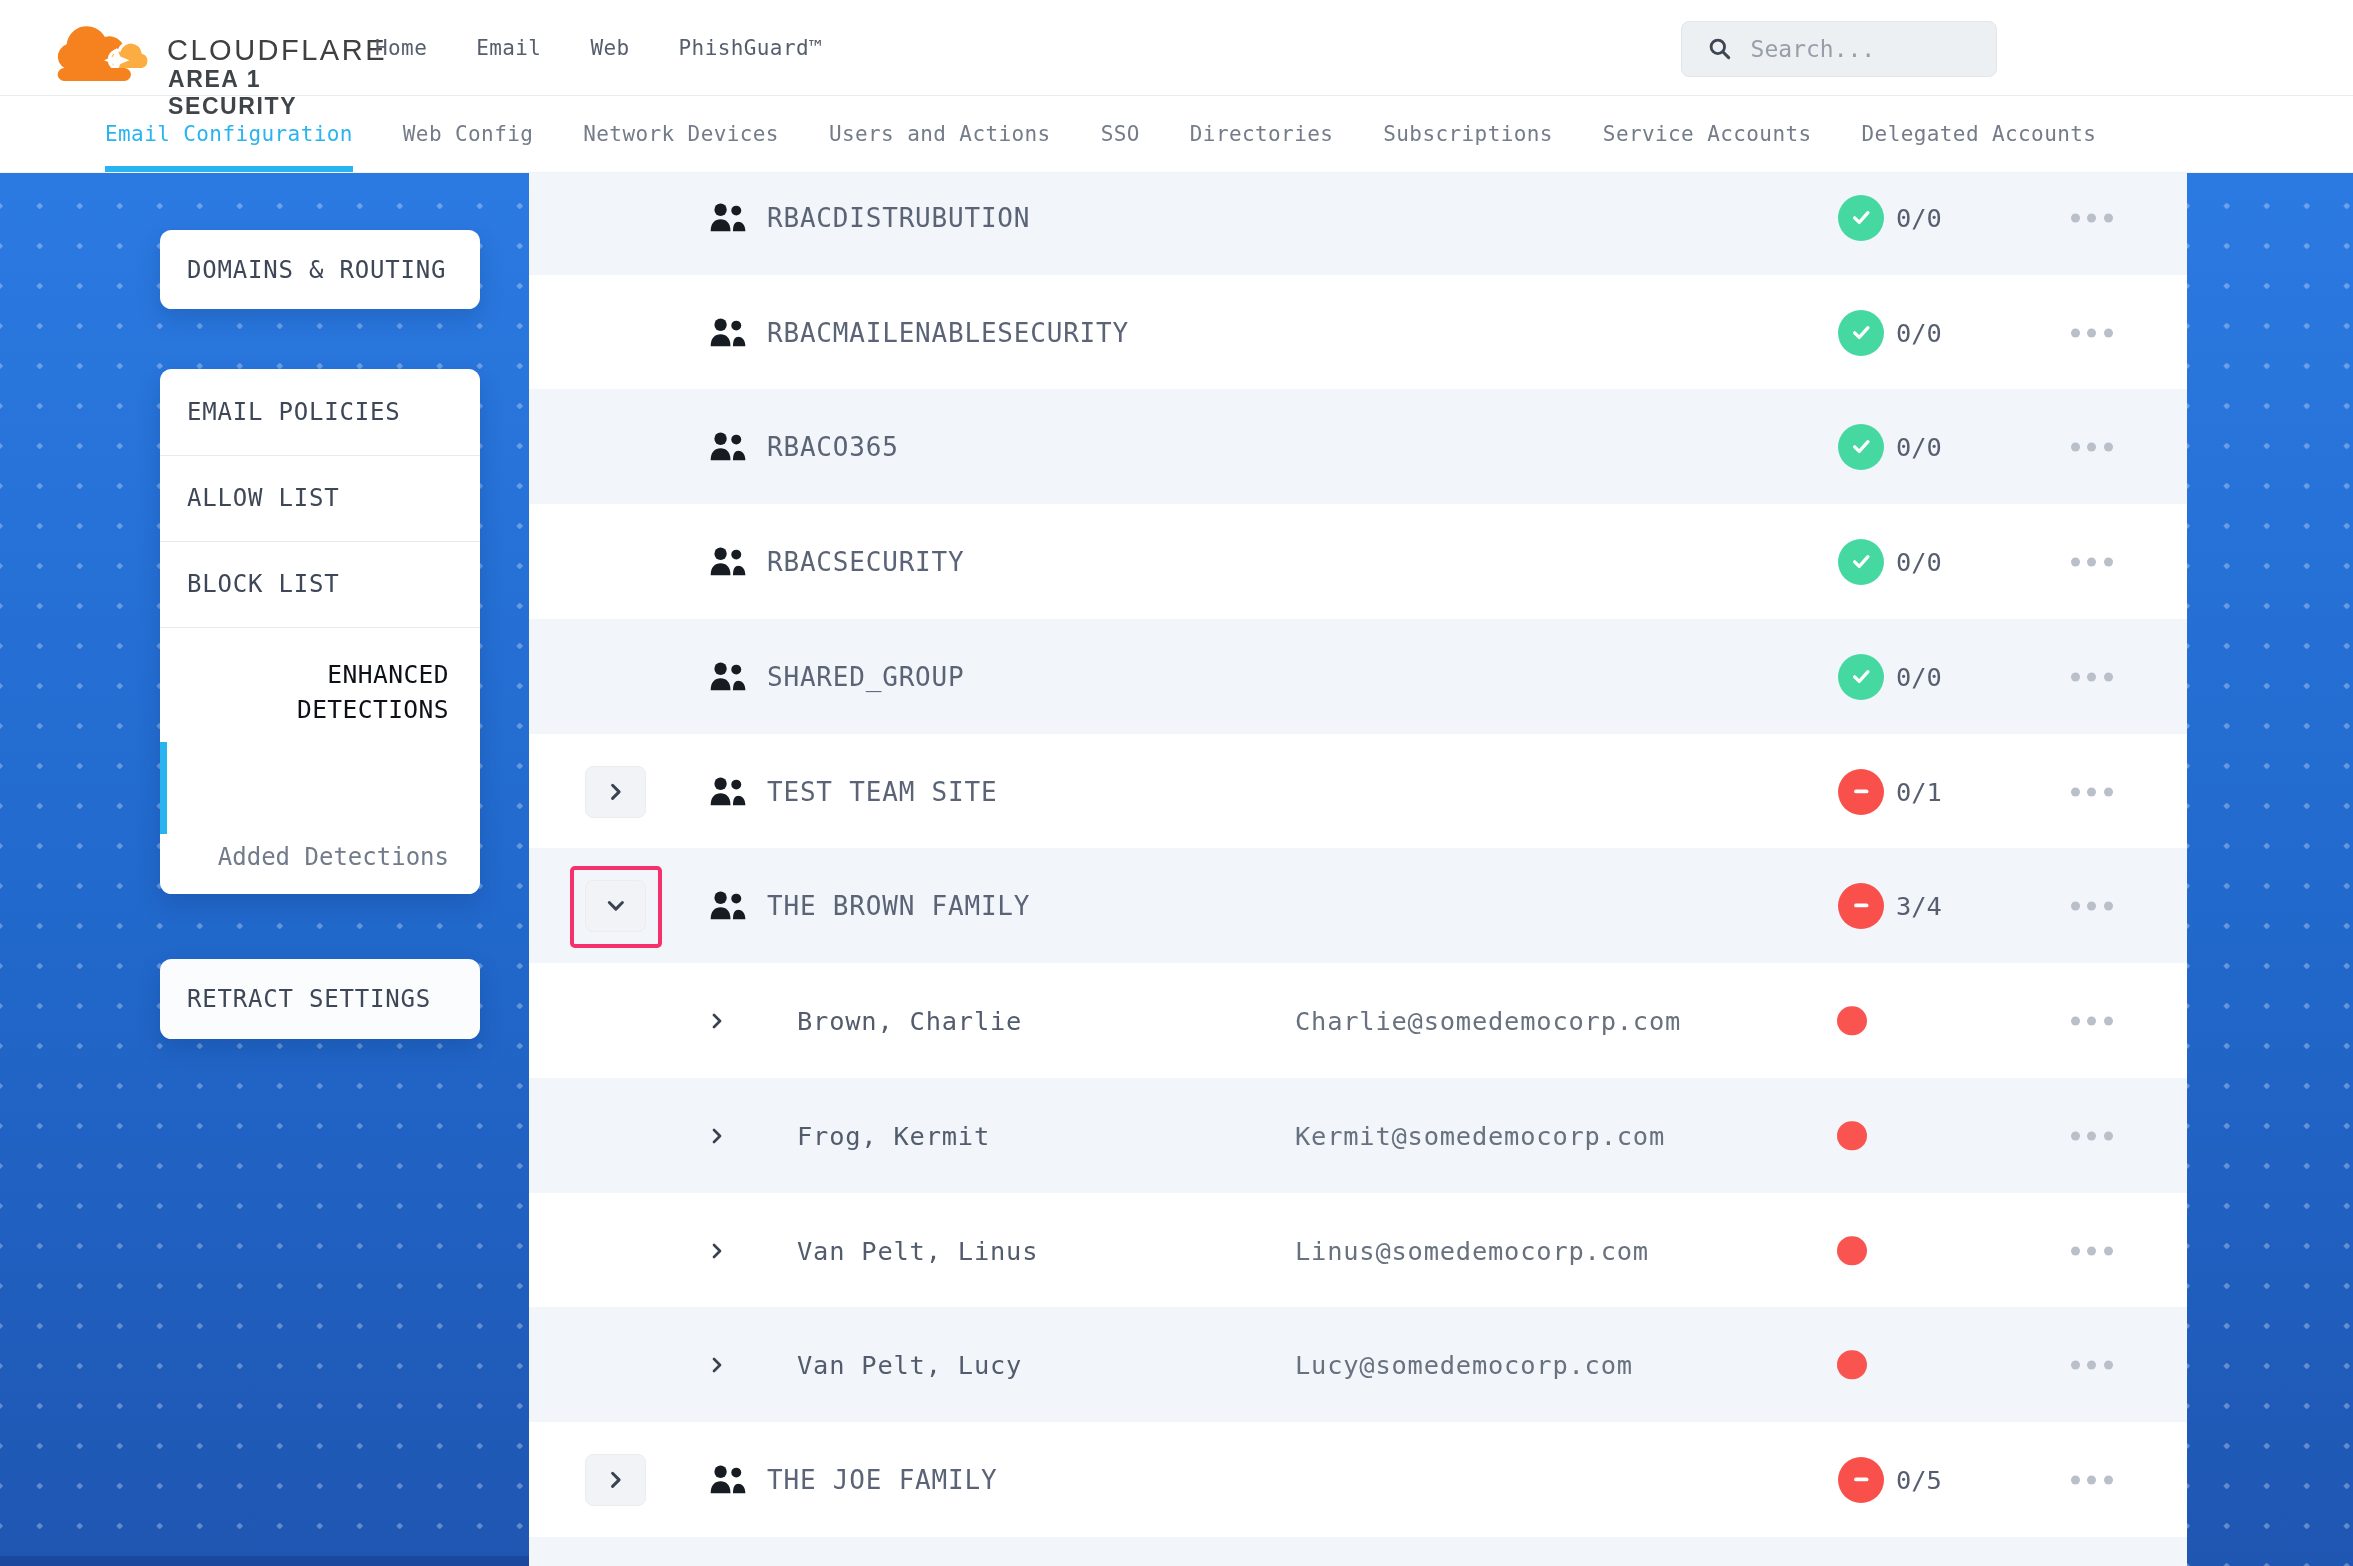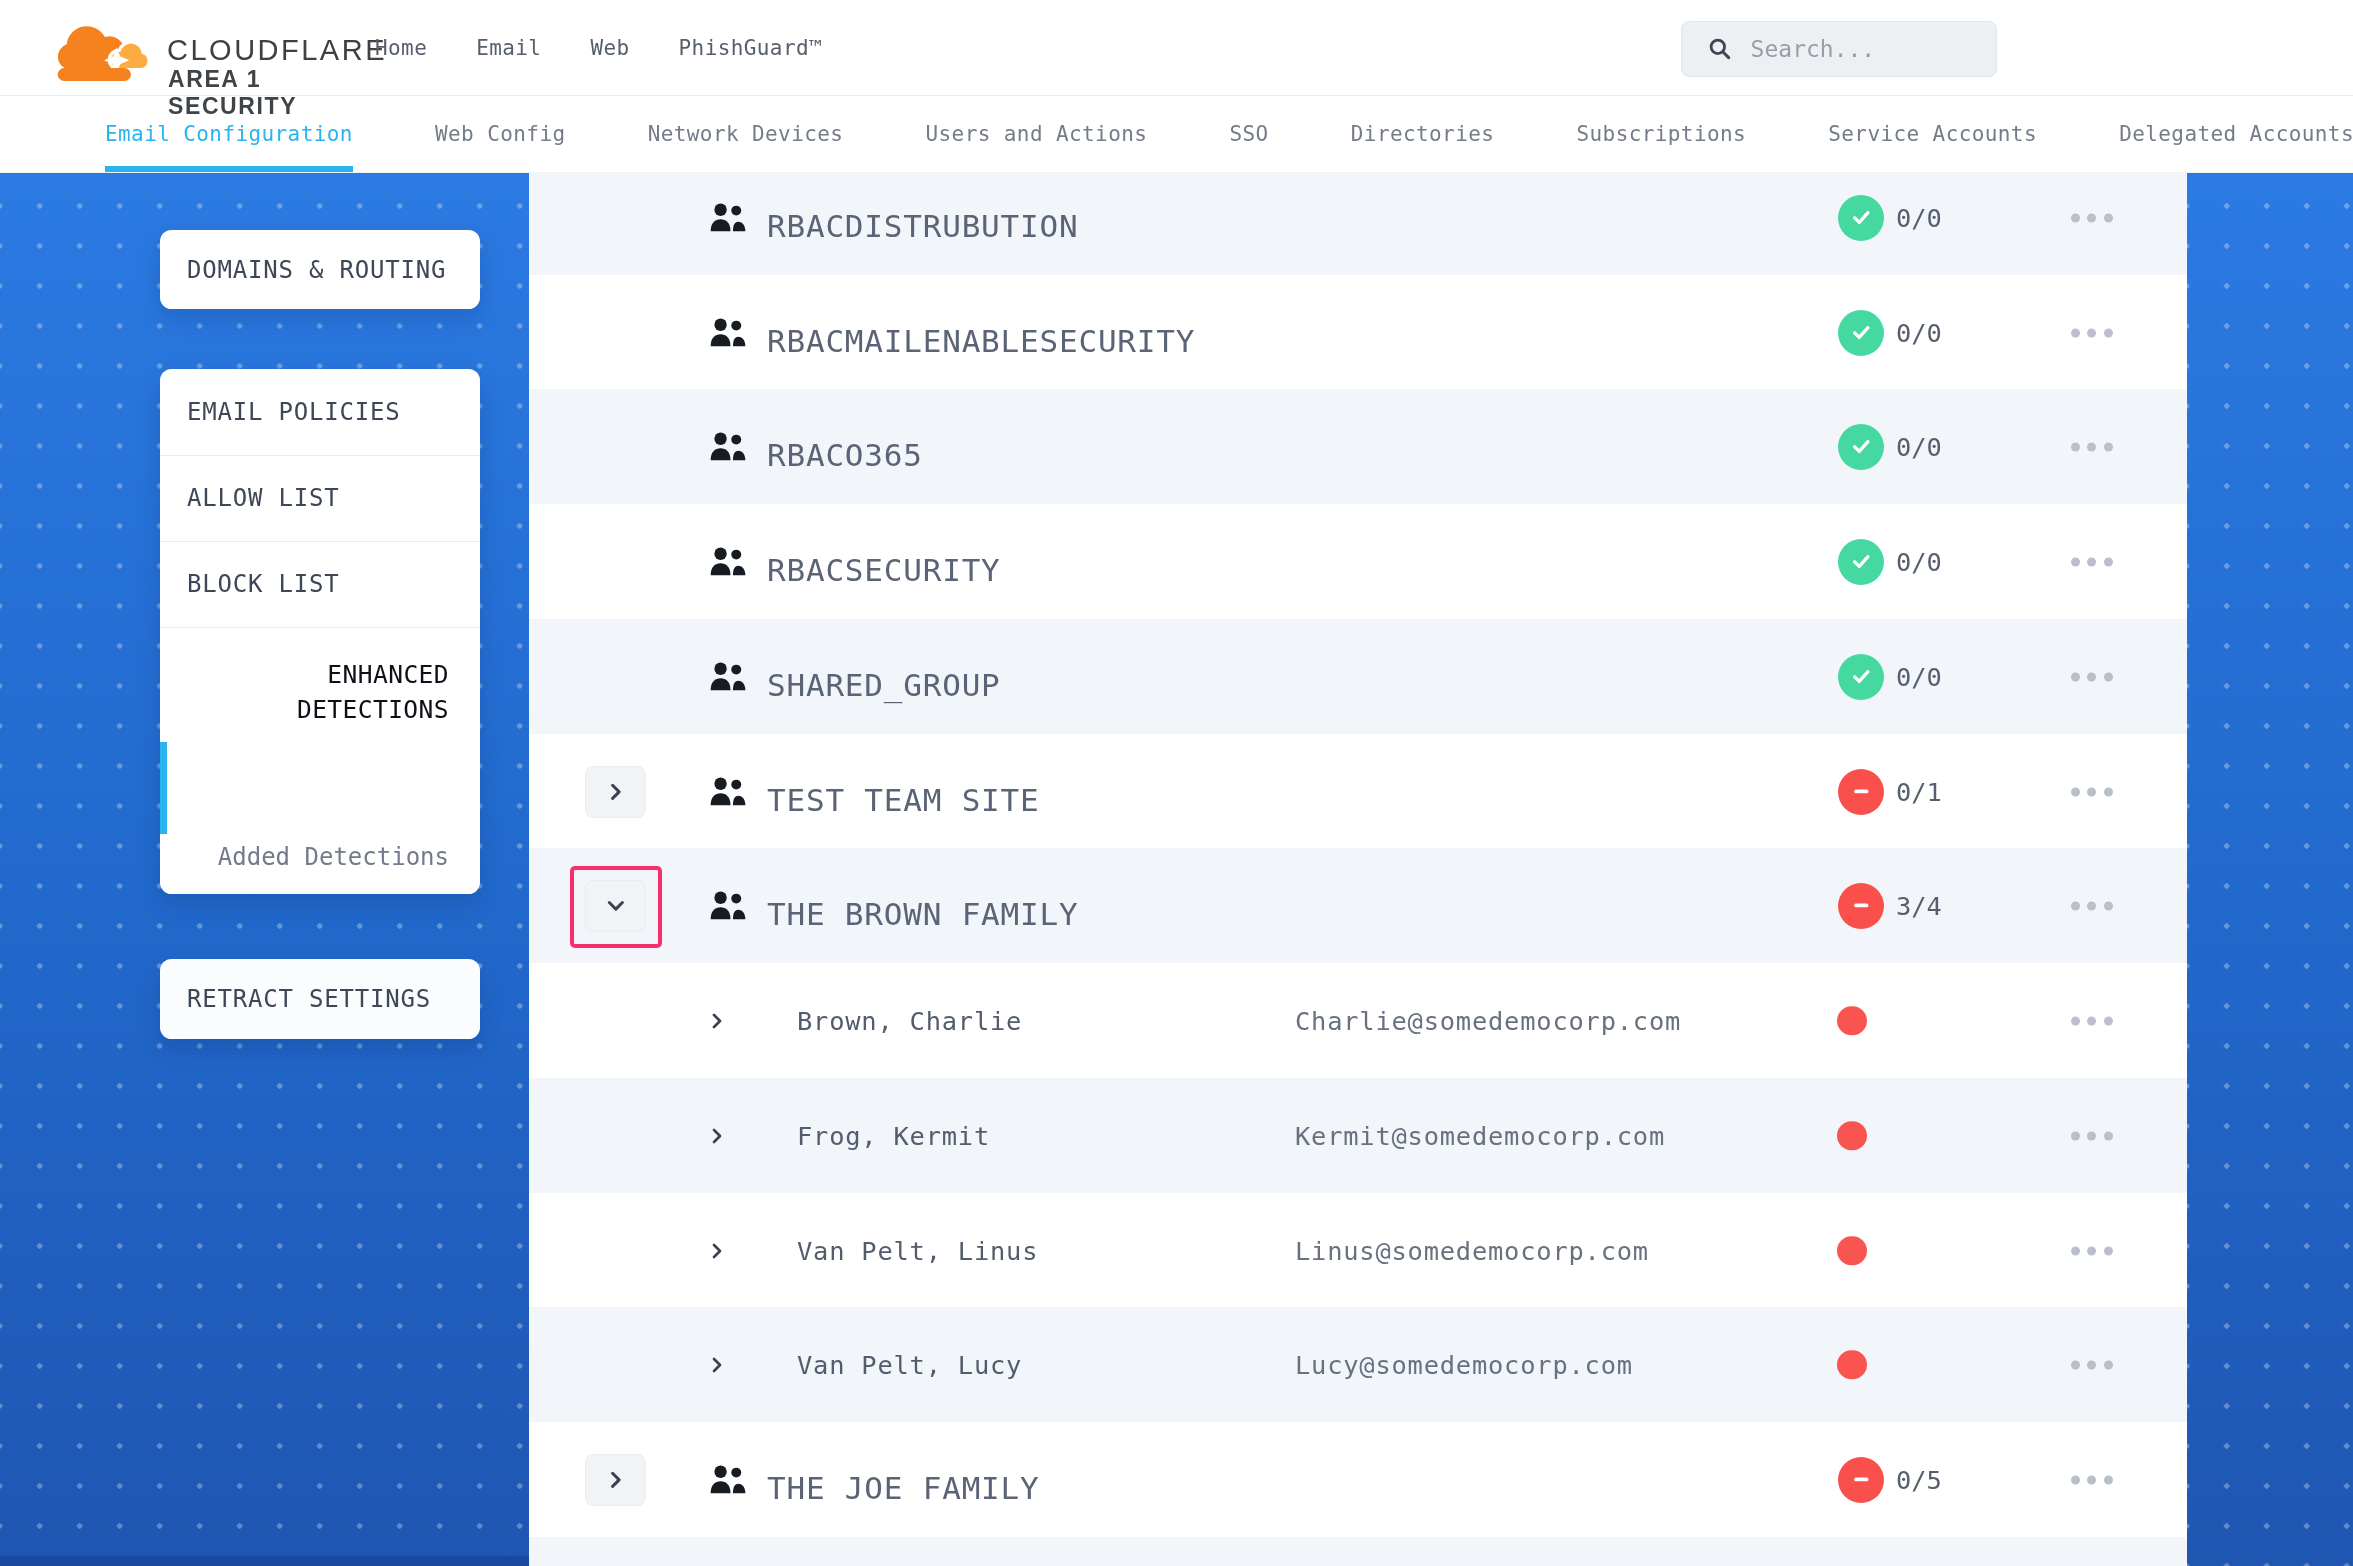--- a/index.html
+++ b/index.html
@@ -24,21 +24,21 @@
   .search input { border:none; outline:none; background:transparent; font-family:"DejaVu Sans Mono",monospace;
             font-size:23px; color:#6b7380; width:229px; }
   .search input::placeholder { color:#979ea9; }
   .search svg { margin-right:18px; flex:0 0 auto; }
 
   .icon-cluster { position:absolute; right:0; top:0; height:96px; }
 
   
   .tabbar { position:absolute; left:0; top:96px; width:2354px; height:77px; background:#fff;
             display:flex; align-items:stretch; padding-left:105px; gap:50px; z-index:25;
-            border-bottom:0.8px solid #f0f2f5;justify-content:space-between; }
+            border-bottom:0.8px solid #f0f2f5; }
   .tab { position:relative; display:flex; align-items:center; font-size:21px; color:#747c89;
          letter-spacing:0.4px; cursor:pointer; white-space:nowrap; }
   .tab.active { color:#2ab4ef; }
   .tab.active::after { content:""; position:absolute; left:0; right:0; bottom:0; height:5.7px; background:#2ab4ef; }
 
   
   .content { position:absolute; left:0; top:173px; width:2354px; height:1394px; }
   .band { position:absolute; top:0; height:1394px;
           background-image:
             radial-gradient(rgba(255,255,255,.30) 2.5px, rgba(255,255,255,0) 2.9px),
@@ -71,22 +71,22 @@
   
   .panel { position:absolute; left:529px; top:0; width:1658px; height:1394px; background:#fff; overflow:hidden; }
   .row { position:absolute; left:0; width:1658px; height:115px; }
   .row.light { background:#f2f5f9; }
   .row.white { background:#fff; }
 
   .btn-exp { position:absolute; left:56px; top:50%; transform:translateY(-50%); width:61px; height:52px;
              border-radius:8.2px; background:#f1f3f6; border:0.8px solid #eaecef;
              display:flex; align-items:center; justify-content:center; cursor:pointer; }
   .grp-icon { position:absolute; left:180px; top:50%; transform:translateY(-50%); width:38px; height:33px; }
-  .grp-name { position:absolute; left:238px; top:50%; transform:translateY(-50%); font-size:31px;
-              color:#5b6477; letter-spacing:0.8px; white-space:nowrap;margin-top:8px; }
+  .grp-name { position:absolute; left:238px; top:50%; transform:translateY(-50%); font-size:26px;
+              color:#5b6477; letter-spacing:0.8px; white-space:nowrap; }
   .badge { position:absolute; left:1309px; top:50%; transform:translateY(-50%); width:46px; height:46px;
            border-radius:50%; display:flex; align-items:center; justify-content:center; }
   .badge.ok { background:#45d8a1; }
   .badge.blocked { background:#f9504c; }
   .count { position:absolute; left:1367px; top:50%; transform:translateY(-50%); font-size:25.4px; color:#565e6f; }
   .dots { position:absolute; left:1542px; top:50%; transform:translateY(-50%); display:flex; gap:7.4px; cursor:pointer; }
   .dots i { width:9px; height:9px; border-radius:50%; background:#b9c0ca; }
 
   .mem-chevron { position:absolute; left:179px; top:50%; transform:translateY(-50%); cursor:pointer; }
   .mem-name { position:absolute; left:268px; top:50%; transform:translateY(-50%); font-size:25.4px;

